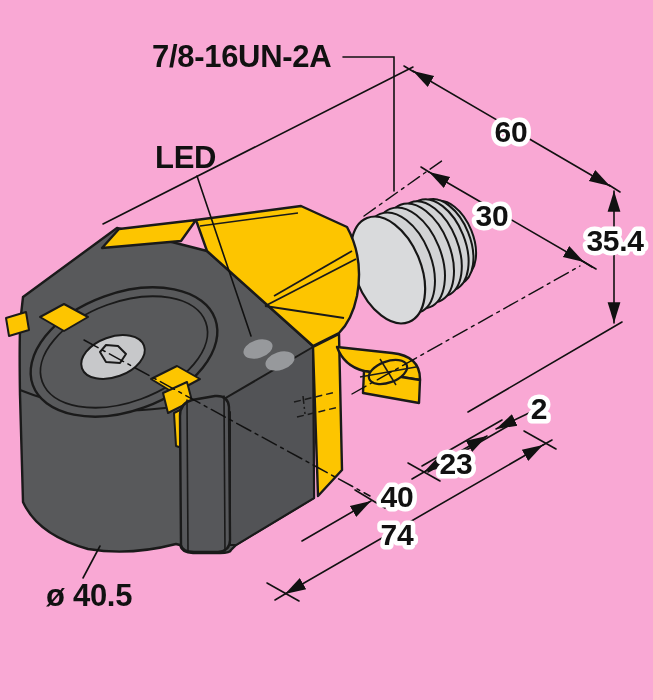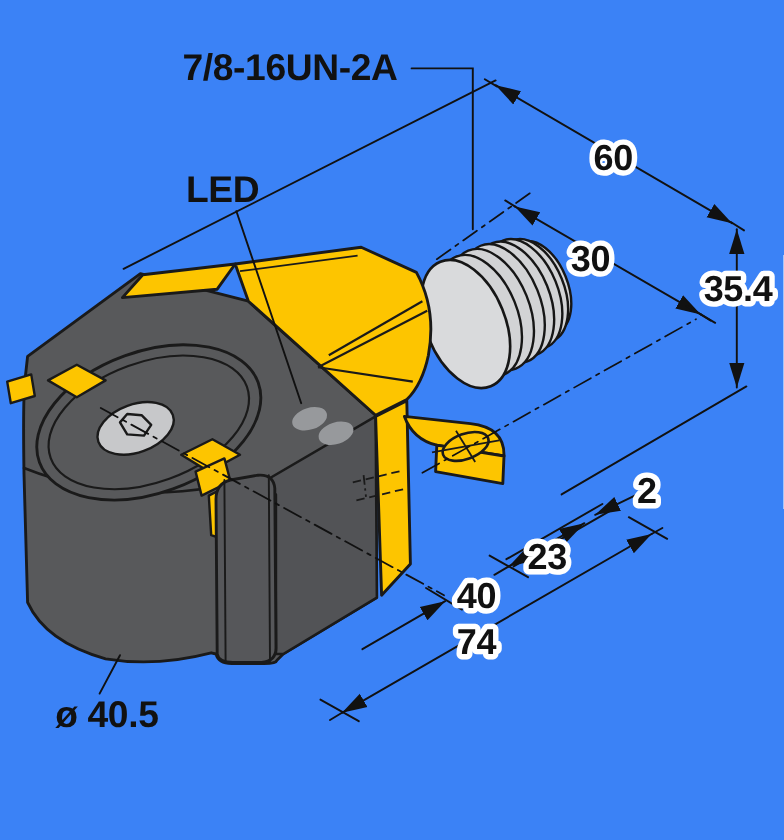--- a/index.html
+++ b/index.html
@@ -1,17 +1,17 @@
 <!DOCTYPE html>
 <html><head>
 <meta charset="utf-8">
 <style>
   html,body { margin:0; padding:0; background:#fff; }
   .canvas {
-    position:relative; width:653px; height:700px; background:#3b82f6;
+    position:relative; width:653px; height:700px; background:#f9a8d4;
     font-family:"Liberation Sans", sans-serif; overflow:hidden;
   }
   svg text {
     font-family:"Liberation Sans", sans-serif;
     font-weight:600;
     fill:#111;
     letter-spacing:-0.3px;
   }
   .dim {
     font-size:30px;

